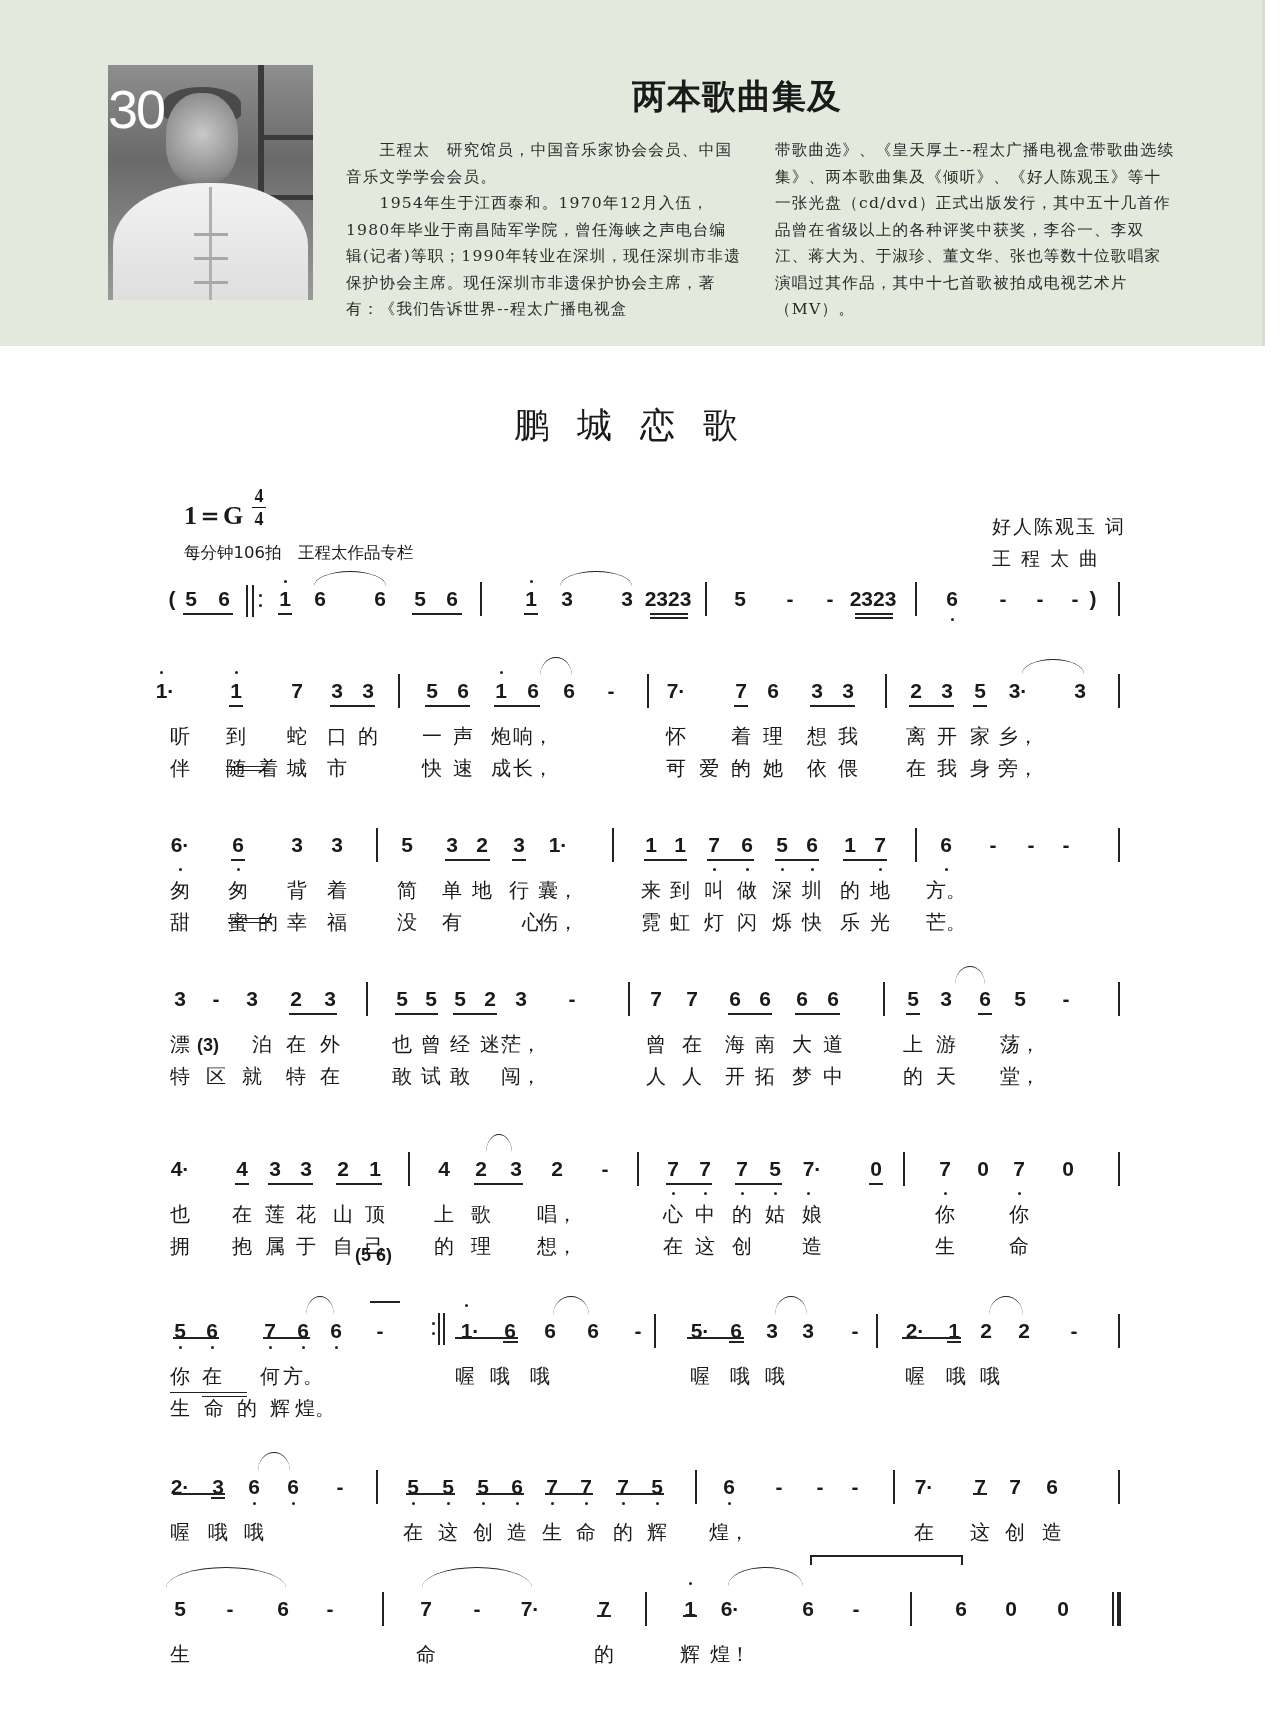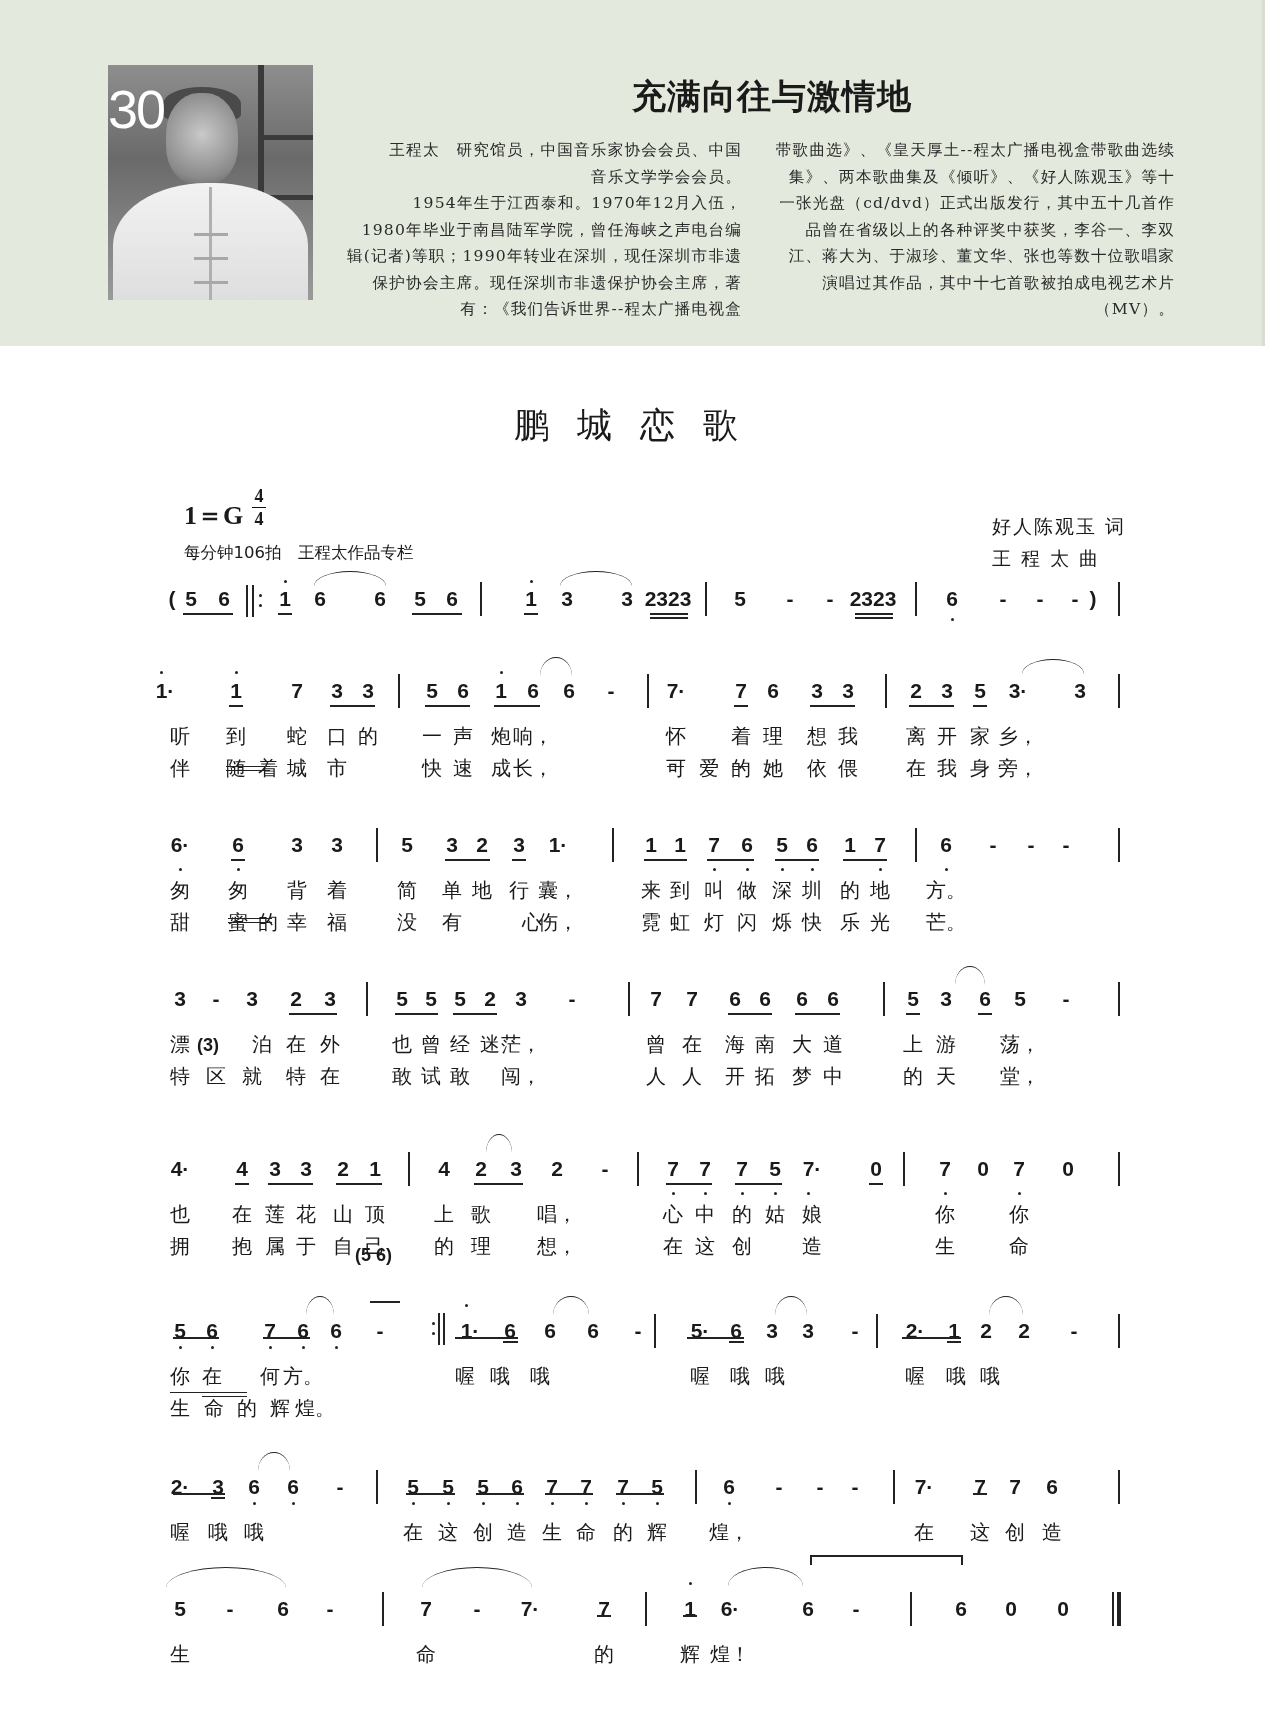--- a/index.html
+++ b/index.html
@@ -16,21 +16,21 @@
   .photo .shirt{position:absolute;left:5px;top:118px;width:195px;height:130px;border-radius:48% 48% 0 0;
                 background:linear-gradient(180deg,#f2f2f2,#dcdcdc);}
   .photo .placket{position:absolute;left:101px;top:122px;width:3px;height:113px;background:#b0b0b0;}
   .photo .knot{position:absolute;left:86px;width:34px;height:3px;background:#a8a8a8;}
   .pagenum{position:absolute;left:108px;top:82px;font-family:"Liberation Sans",sans-serif;
            font-size:54px;color:#ffffff;line-height:1;letter-spacing:-2px;}
   .col-title{position:absolute;left:632px;top:74px;font-family:"DejaVu Serif","Liberation Serif",serif;
              font-weight:bold;font-size:34px;letter-spacing:1px;color:#1a1a1a;}
   .bio{position:absolute;font-family:"DejaVu Serif","Liberation Serif",serif;font-size:15.6px;
        line-height:26.5px;color:#2a2a2a;letter-spacing:1.2px;}
-  .bio p{margin:0;text-align:right;}
+  .bio p{margin:0;}
   .song-title{position:absolute;left:0;width:1280px;top:402px;text-align:center;
               font-family:"DejaVu Serif","Liberation Serif",serif;font-size:35px;letter-spacing:28px;}
   .key{position:absolute;left:184px;top:498px;font-family:"Liberation Serif",serif;font-size:26px;font-weight:bold;}
   .frac{position:absolute;left:252px;top:486px;font-family:"Liberation Serif",serif;font-weight:bold;font-size:18px;
         text-align:center;width:14px;line-height:20px;}
   .frac .bar{display:block;border-top:1.5px solid #111;margin:1px 0;}
   .tempo{position:absolute;left:184px;top:542px;font-family:"DejaVu Sans",sans-serif;font-size:16.5px;}
   .credit{position:absolute;left:992px;font-family:"DejaVu Serif","Liberation Serif",serif;font-size:19px;letter-spacing:2px;}
   .n{position:absolute;font-family:"Liberation Sans",sans-serif;font-weight:bold;font-size:21px;
      line-height:1;transform:translateX(-50%);}
@@ -54,21 +54,21 @@
   <div class="hair"></div>
   <div class="face"></div>
   <div class="shirt"></div>
   <div class="placket"></div>
   <div class="knot" style="top:168px;"></div>
   <div class="knot" style="top:192px;"></div>
   <div class="knot" style="top:216px;"></div>
 </div>
 <div class="pagenum">30</div>
 
-<div class="col-title">充满向往与激情地</div>
+<div class="col-title">两本歌曲集及</div>
 
 <div class="bio" style="left:346px;top:137px;width:396px;">
   <p>　　王程太　研究馆员，中国音乐家协会会员、中国音乐文学学会会员。</p>
   <p>　　1954年生于江西泰和。1970年12月入伍，1980年毕业于南昌陆军学院，曾任海峡之声电台编辑(记者)等职；1990年转业在深圳，现任深圳市非遗保护协会主席。现任深圳市非遗保护协会主席，著有：《我们告诉世界--程太广播电视盒</p>
 </div>
 <div class="bio" style="left:775px;top:137px;width:400px;">
   <p>带歌曲选》、《皇天厚土--程太广播电视盒带歌曲选续集》、两本歌曲集及《倾听》、《好人陈观玉》等十一张光盘（cd/dvd）正式出版发行，其中五十几首作品曾在省级以上的各种评奖中获奖，李谷一、李双江、蒋大为、于淑珍、董文华、张也等数十位歌唱家演唱过其作品，其中十七首歌被拍成电视艺术片（MV）。</p>
 </div>
 
 <div class="song-title">鹏城恋歌</div>

